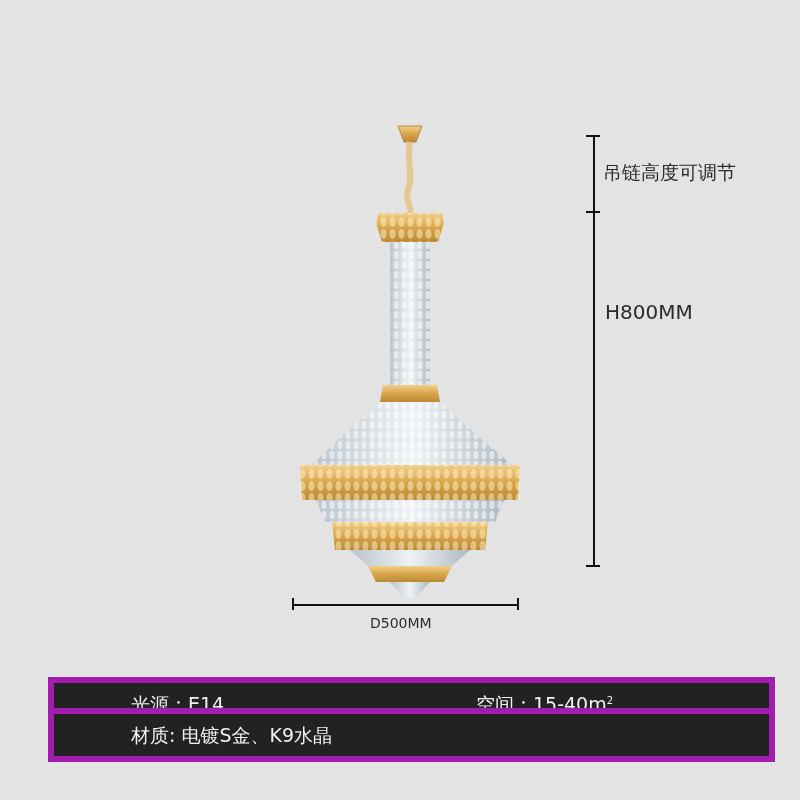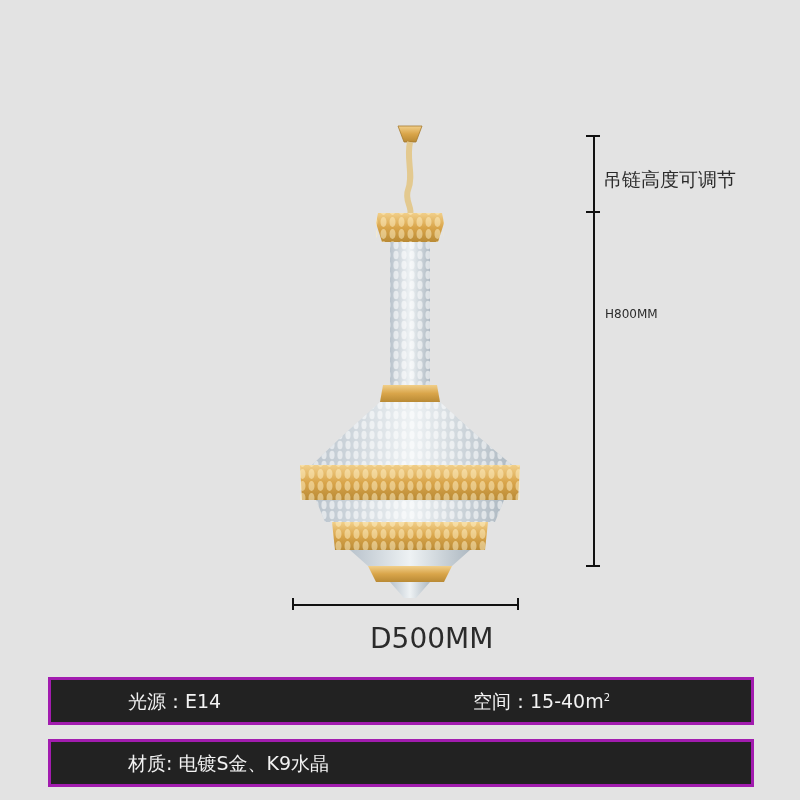--- a/index.html
+++ b/index.html
@@ -1,23 +1,23 @@
 <!DOCTYPE html>
 <html><head>
 <meta charset="utf-8">
 <style>
   html, body { margin:0; padding:0; }
   body { width:800px; height:800px; background:#e3e3e3; position:relative; overflow:hidden;
          font-family:"DejaVu Sans", "Liberation Sans", sans-serif; color:#222; }
   .abs { position:absolute; }
   .vline { position:absolute; left:593px; width:1.5px; background:#111; }
   .htick { position:absolute; height:1.5px; background:#111; }
-  .label { position:absolute; color:#2b2b2b; white-space:nowrap;margin-top:7px; }
+  .label { position:absolute; color:#2b2b2b; white-space:nowrap; }
   .bar { position:absolute; left:48px; width:700px; height:42px; background:#222222;
-         border:3px solid #a21caf; color:#f2f2f2; font-size:19px; }
+         border:6px solid #a21caf; color:#f2f2f2; font-size:19px;padding-left:15px; }
   .bar .cell { position:absolute; top:0; line-height:42px; white-space:nowrap; }
   sup { font-size:10px; vertical-align:super; line-height:0; }
 </style>
 </head>
 <body>
 
 <svg class="abs" style="left:280px;top:120px" width="260" height="480" viewBox="0 0 260 480">
   <defs>
     <linearGradient id="gold" x1="0" y1="0" x2="0" y2="1">
       <stop offset="0" stop-color="#f1cf8a"></stop>
@@ -67,26 +67,26 @@
 
   <path d="M110 462 L150 462 L136 478 L124 478 Z" fill="url(#crys)"></path>
 </svg>
 
 <div class="vline" style="top:135px;height:431px"></div>
 <div class="htick" style="left:586px;top:135px;width:14px"></div>
 <div class="htick" style="left:586px;top:211px;width:14px"></div>
 <div class="htick" style="left:586px;top:565px;width:14px"></div>
 
 <div class="label" style="left:603px;top:160px;font-size:19px">吊链高度可调节</div>
-<div class="label" style="left:605px;top:300px;font-size:12px">H800MM</div>
+<div class="label" style="left:605px;top:300px;font-size:20px">H800MM</div>
 
 <div class="htick" style="left:292px;top:604px;width:226px"></div>
 <div class="abs" style="left:292px;top:598px;width:1.5px;height:12px;background:#111"></div>
 <div class="abs" style="left:517px;top:598px;width:1.5px;height:12px;background:#111"></div>
-<div class="label" style="left:370px;top:615px;font-size:28px">D500MM</div>
+<div class="label" style="left:370px;top:615px;font-size:14px">D500MM</div>
 
 <div class="bar" style="top:677px">
   <span class="cell" style="left:77px">光源：E14</span>
   <span class="cell" style="left:422px"><span>空间：15-40m</span><sup>2</sup></span>
 </div>
-<div class="bar" style="top:739px">
+<div class="bar" style="top:708px">
   <span class="cell" style="left:77px">材质: 电镀S金、K9水晶</span>
 </div>
 
 </body></html>

